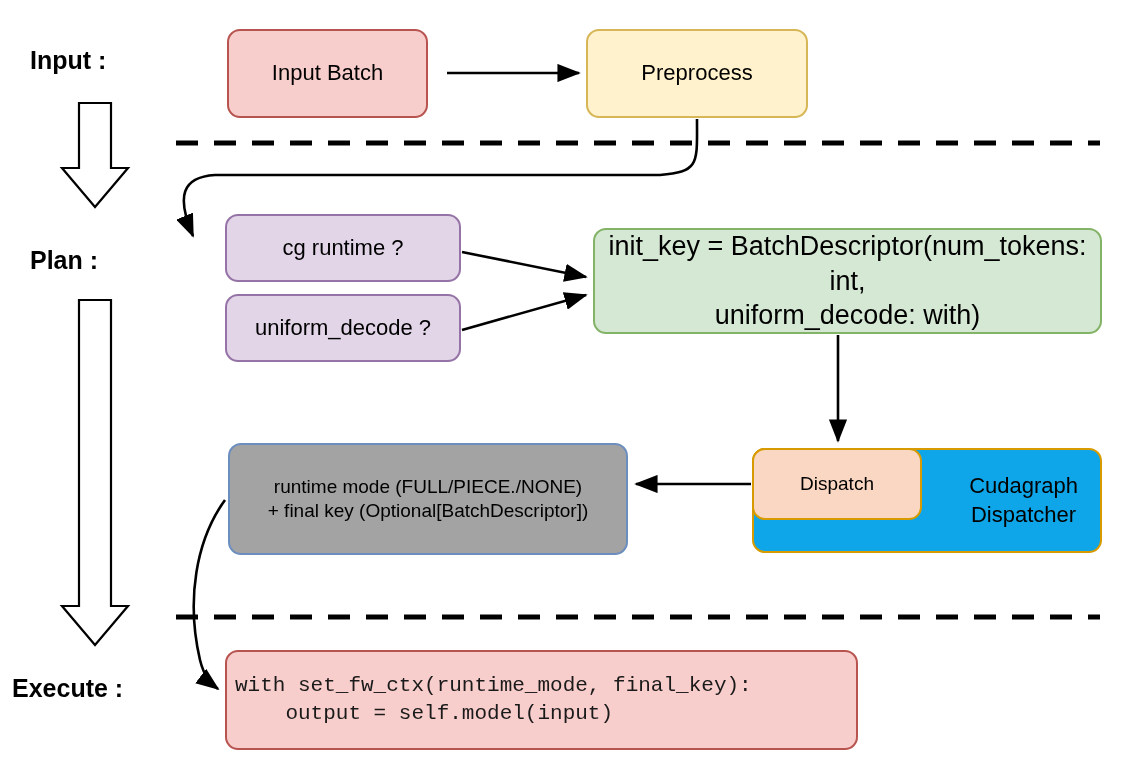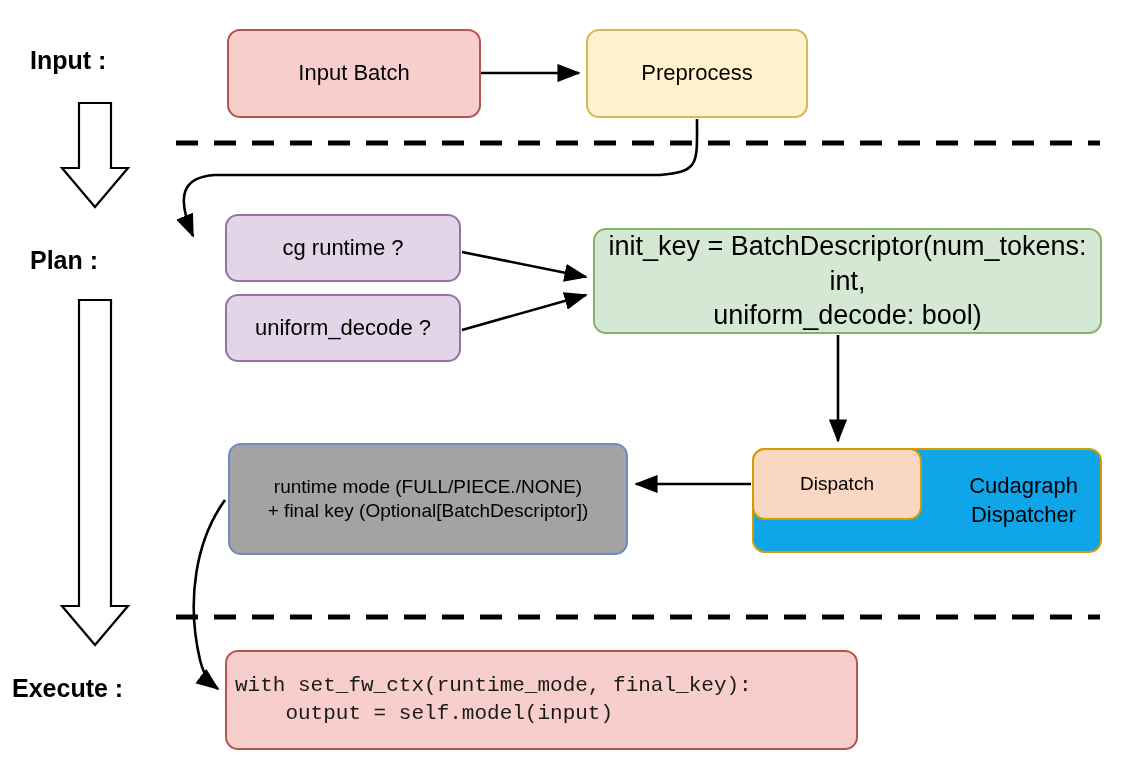--- a/index.html
+++ b/index.html
@@ -72,21 +72,21 @@
   .node-orange-outer {
     background: #0ea5e9;
     border-color: #d79b00;
   }
   .node-orange-inner {
     background: #fad7c3;
     border-color: #d79b00;
   }
 
   
-  #node-input-batch   { left: 227px; top: 29px;  width: 254px; height: 89px;  font-size: 22px; }
+  #node-input-batch   { left: 227px; top: 29px;  width: 201px; height: 89px;  font-size: 22px; }
   #node-preprocess    { left: 586px; top: 29px;  width: 222px; height: 89px;  font-size: 22px; }
   #node-cg-padding    { left: 225px; top: 214px; width: 236px; height: 68px;  font-size: 22px; }
   #node-uniform-decode{ left: 225px; top: 294px; width: 236px; height: 68px;  font-size: 22px; }
   #node-init-key      { left: 593px; top: 228px; width: 509px; height: 106px; font-size: 27px; }
   #node-cudagraph-dispatcher { left: 752px; top: 448px; width: 350px; height: 105px; font-size: 22px;
                         justify-content: flex-end; padding-right: 22px; }
   #node-dispatch      { left: 752px; top: 448px; width: 170px; height: 72px;  font-size: 19px; }
   #node-runtime-mode  { left: 228px; top: 443px; width: 400px; height: 112px; font-size: 19px; }
   #node-execute-code  { left: 225px; top: 650px; width: 633px; height: 100px; font-size: 21px;
                         justify-content: flex-start; 
@@ -158,21 +158,21 @@
     <span class="line">cg runtime ?</span>
   </div>
 
   <div id="node-uniform-decode" class="node node-purple">
     <span class="line">uniform_decode ?</span>
   </div>
 
   <div id="node-init-key" class="node node-green">
     <div>
       <span class="line">init_key = BatchDescriptor(num_tokens: int,</span>
-      <span class="line">uniform_decode: bool)</span>
+      <span class="line">uniform_decode: with)</span>
     </div>
   </div>
 
   <div id="node-cudagraph-dispatcher" class="node node-orange-outer">
     <div>
       <span class="line">Cudagraph</span>
       <span class="line">Dispatcher</span>
     </div>
   </div>
 

